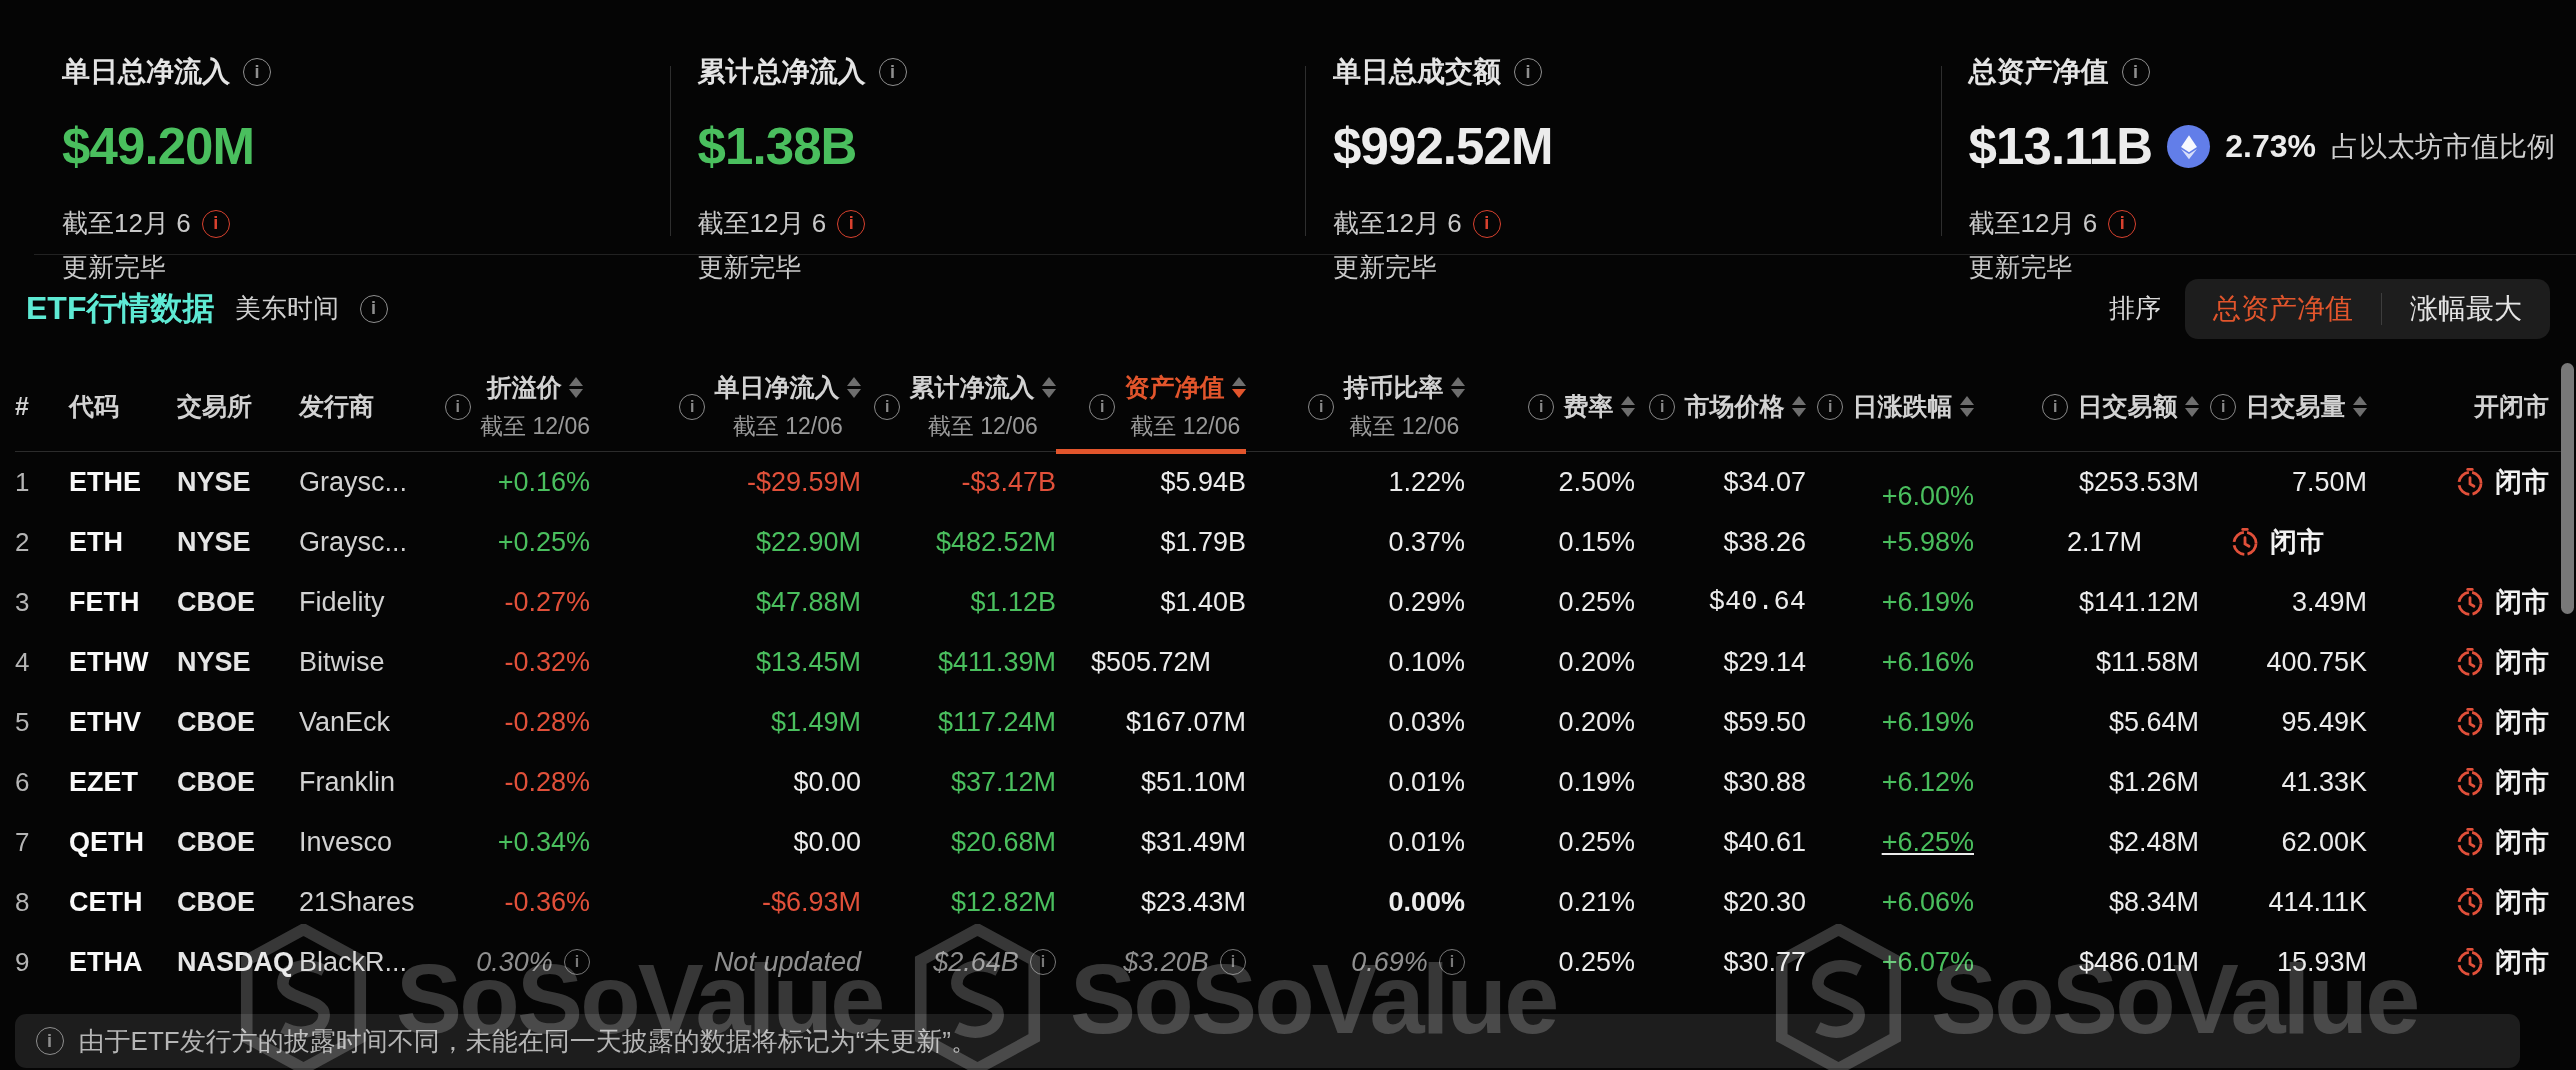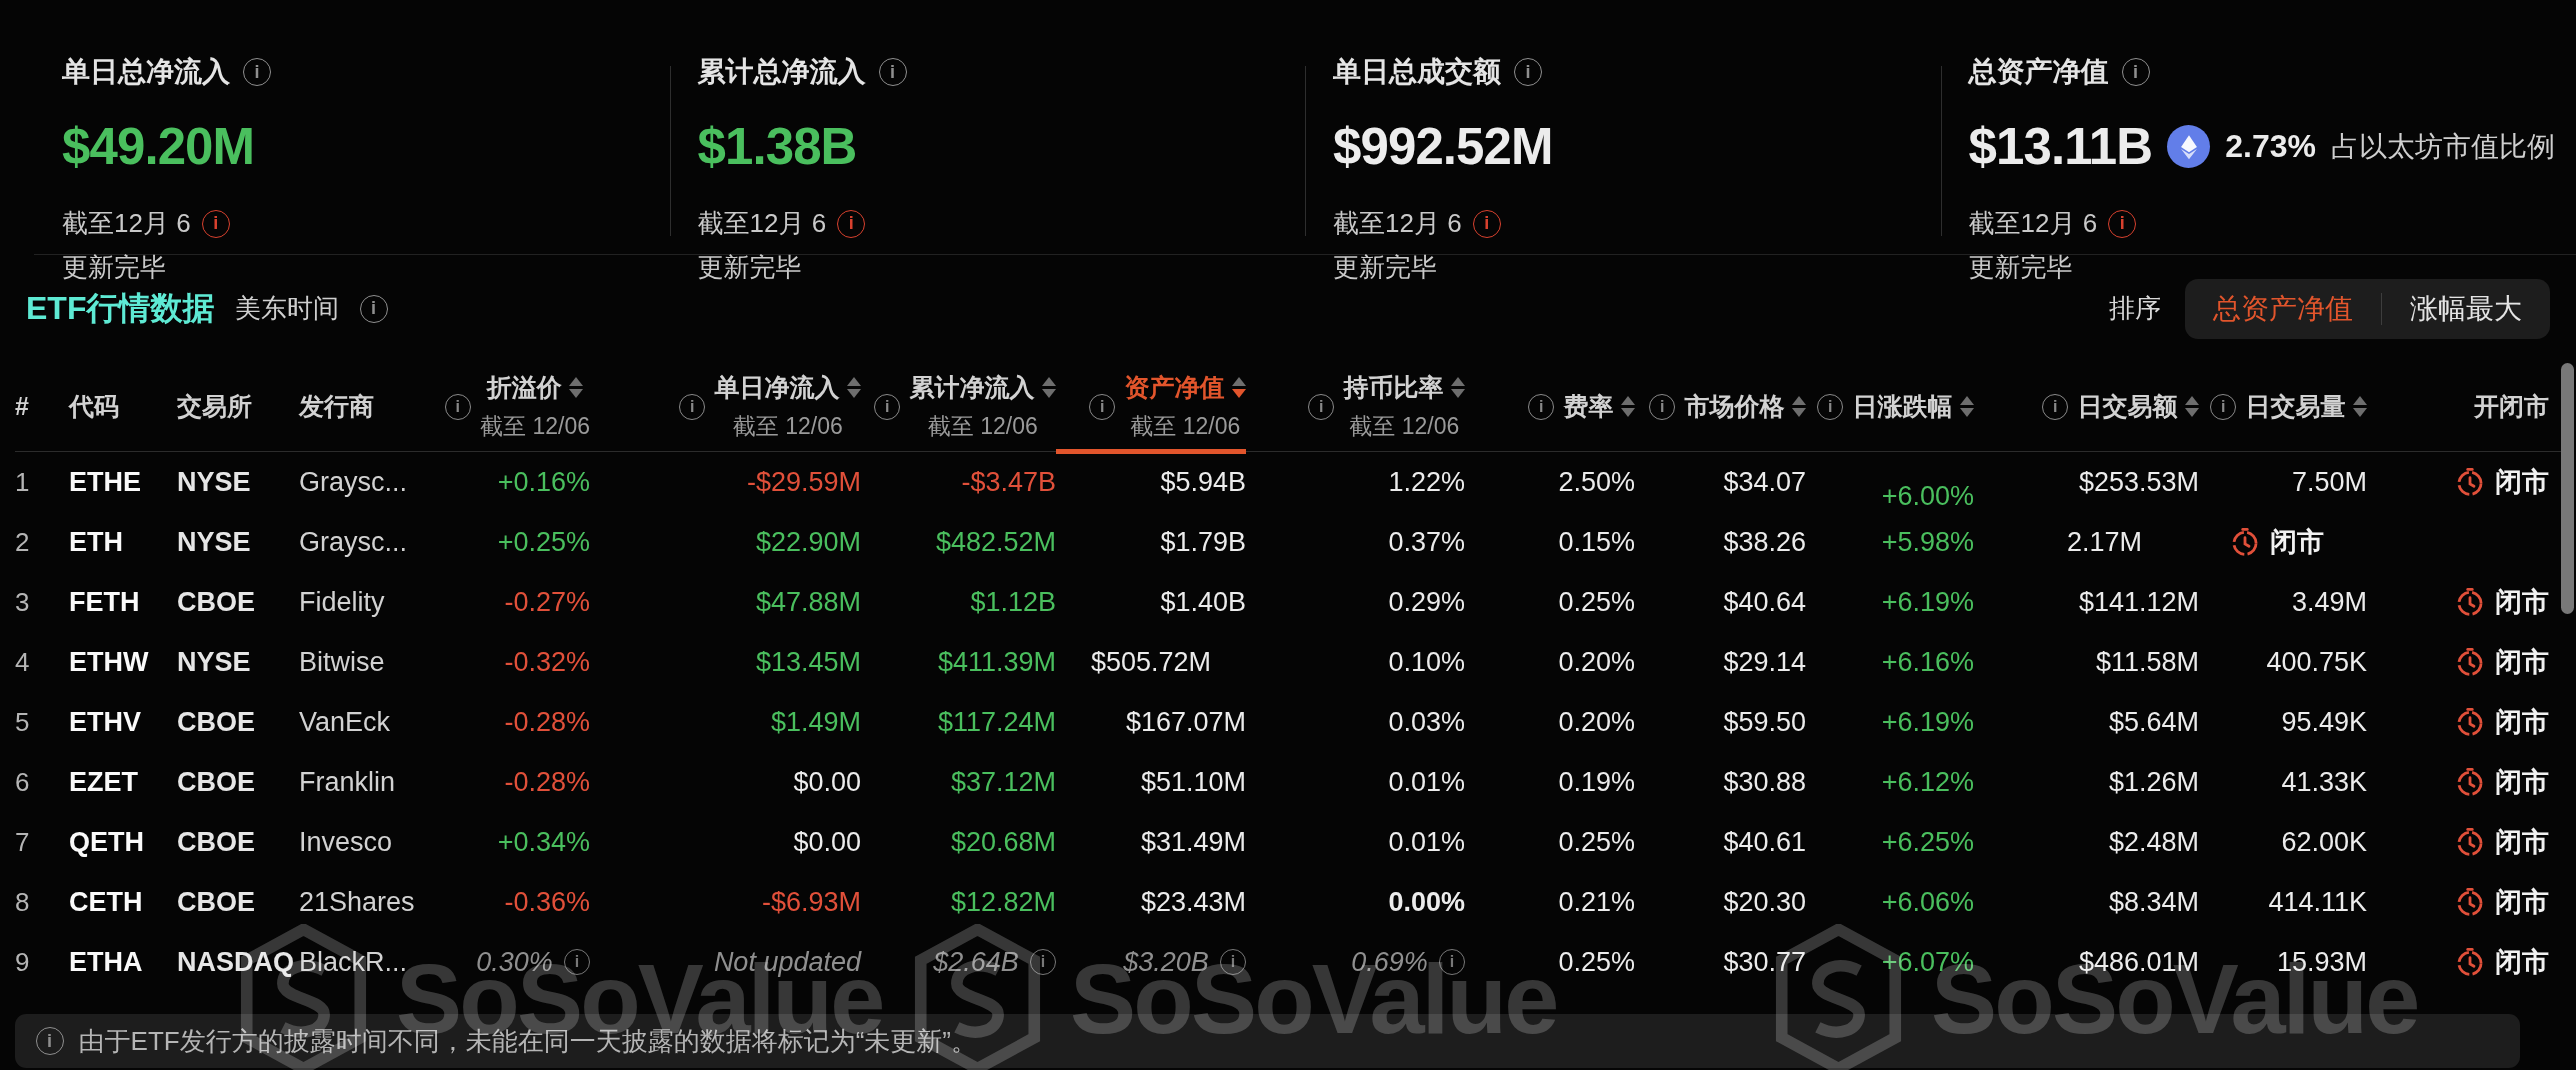--- a/index.html
+++ b/index.html
@@ -443,21 +443,21 @@
         </div>
         <div class="cell right" style="width: 190px;">
           <span class="white">$1.40B</span>
         </div>
         <div class="cell right" style="width: 219px;">
           <span class="white">0.29%</span>
         </div>
         <div class="cell right" style="width: 170px;">
           <span class="white">0.25%</span>
         </div>
-        <div class="cell right" style="width: 171px;">
+        <div class="cell right" style="width: 171px; font-family: Liberation Mono, monospace;">
           <span class="white">$40.64</span>
         </div>
         <div class="cell right" style="width: 168px;">
           <span class="green">+6.19%</span>
         </div>
         <div class="cell right" style="width: 225px;">
           <span class="white">$141.12M</span>
         </div>
         <div class="cell right" style="width: 168px;">
           <span class="white">3.49M</span>
@@ -654,21 +654,21 @@
         </div>
         <div class="cell right" style="width: 219px;">
           <span class="white">0.01%</span>
         </div>
         <div class="cell right" style="width: 170px;">
           <span class="white">0.25%</span>
         </div>
         <div class="cell right" style="width: 171px;">
           <span class="white">$40.61</span>
         </div>
-        <div class="cell right" style="width: 168px;">
+        <div class="cell right" style="width: 168px; text-decoration: underline;">
           <span class="green">+6.25%</span>
         </div>
         <div class="cell right" style="width: 225px;">
           <span class="white">$2.48M</span>
         </div>
         <div class="cell right" style="width: 168px;">
           <span class="white">62.00K</span>
         </div>
         <div class="cell right status-cell" style="width: 182px;">
           <svg viewBox="0 0 24 24" width="32" height="32">

